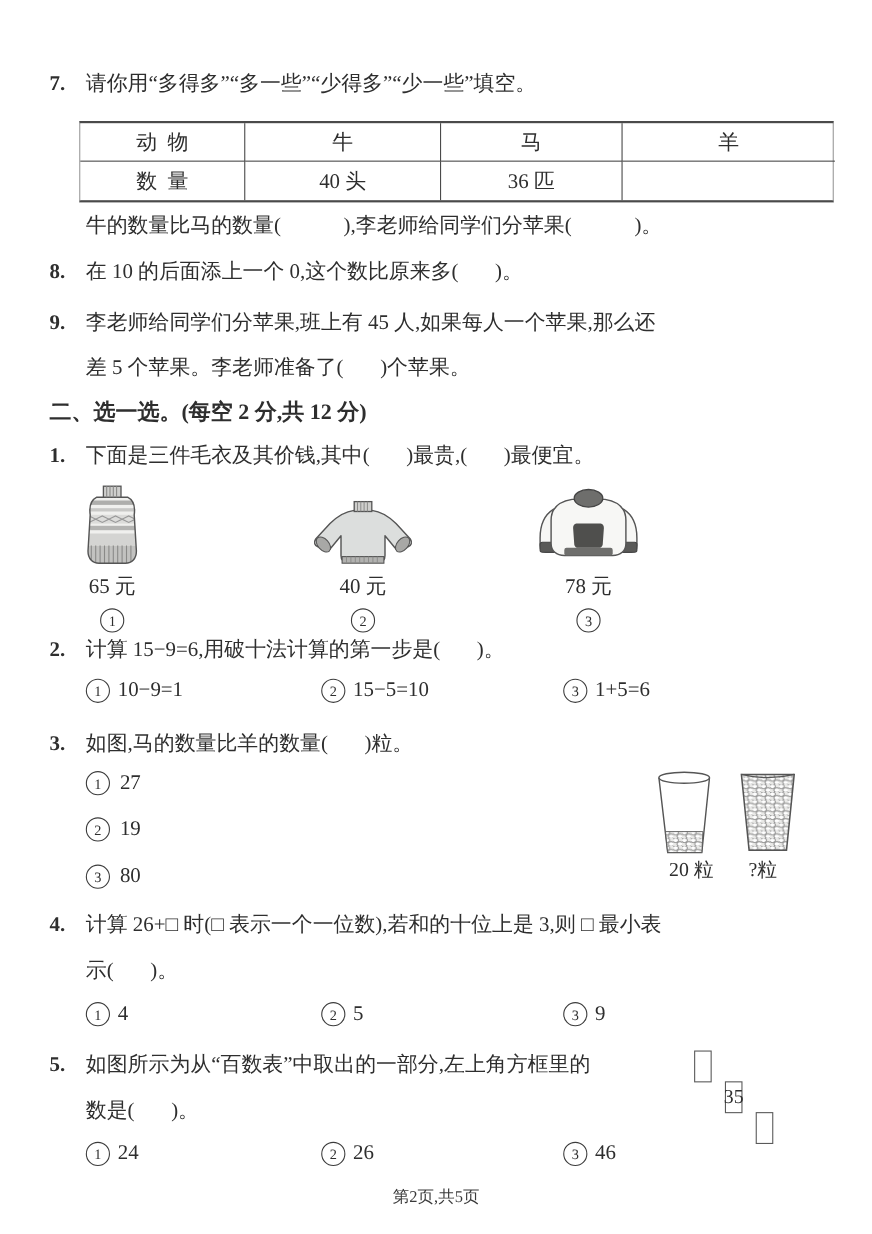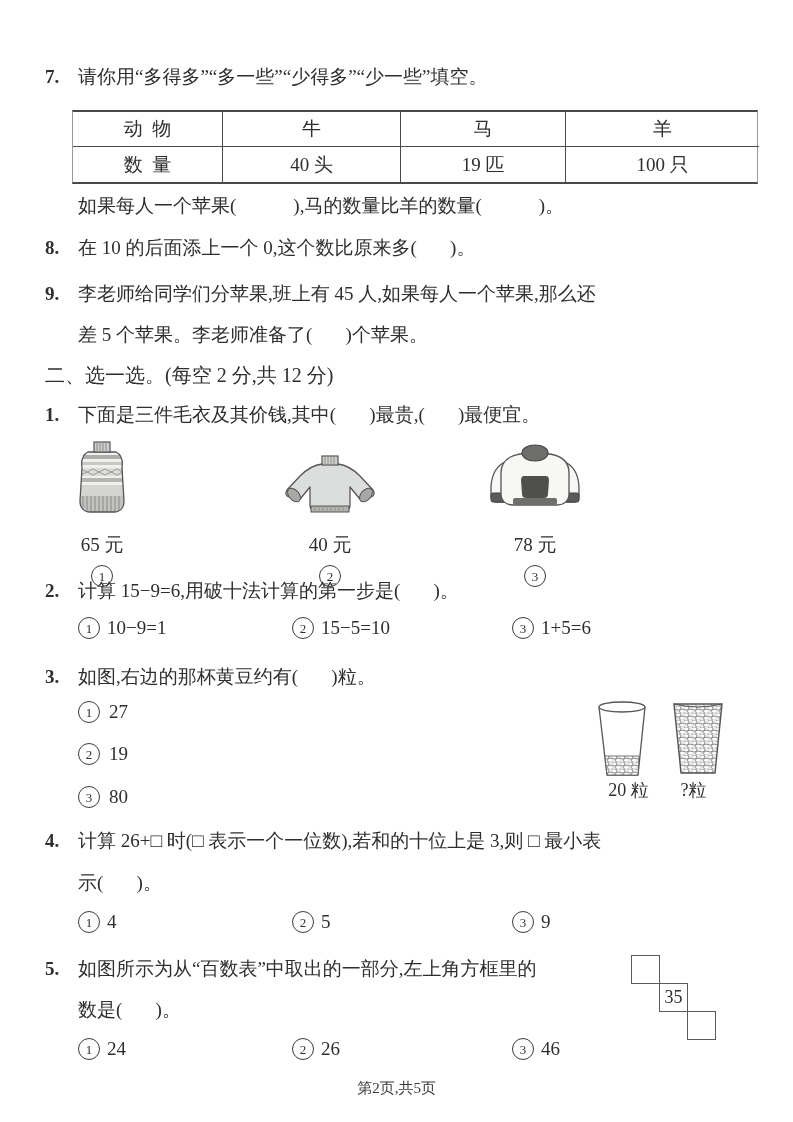--- a/index.html
+++ b/index.html
@@ -3,21 +3,21 @@
 <meta charset="utf-8">
 <style>
   html,body{margin:0;padding:0;background:#ffffff;}
   .page{position:relative;width:793px;height:1122px;background:#fff;overflow:hidden;
         font-family:"Liberation Serif","DejaVu Serif",serif;color:#2e2e2e;}
   .line{position:absolute;left:45px;font-size:19px;line-height:26px;display:flex;}
   .line .qnum{font-weight:bold;width:33px;flex:0 0 33px;}
   .line.cont{left:78px;}
   .t{white-space:pre-wrap;}
   .bold{font-weight:normal;}
-  .section{position:absolute;left:45px;font-size:20px;font-weight:normal;line-height:26px;white-space:pre-wrap;}
+  .section{position:absolute;left:45px;font-size:20px;font-weight:bold;line-height:26px;white-space:pre-wrap;}
 
   
   .tbl{position:absolute;left:72px;top:110px;width:686px;display:grid;
        grid-template-columns:150px 178px 165px 193px;
        border-top:2.5px solid #4a4a4a;border-bottom:2.5px solid #4a4a4a;
        border-left:1px solid #9a9a9a;border-right:1px solid #9a9a9a;box-sizing:border-box;}
   .cell{height:35px;display:flex;align-items:center;justify-content:center;
         font-size:19px;border-right:1.5px solid #4a4a4a;white-space:pre-wrap;box-sizing:border-box;}
   .cell.lastc{border-right:none;}
   .cell.r1{border-bottom:1.5px solid #4a4a4a;}
@@ -28,31 +28,31 @@
   .optrow{position:absolute;left:78px;width:660px;height:26px;font-size:19px;}
   .opt{position:absolute;top:0;display:flex;align-items:center;gap:7px;white-space:pre;}
   .opt.o1{left:0;} .opt.o2{left:214px;} .opt.o3{left:434px;}
   .voptrow{position:absolute;left:78px;height:26px;font-size:19px;}
   .vopt{display:flex;align-items:center;gap:9px;}
 
   
   .swcol{position:absolute;top:441px;text-align:center;}
   .swcol.s1{left:58px;width:88px;} .swcol.s2{left:281px;width:98px;} .swcol.s3{left:485px;width:100px;}
   .swfig{height:76px;display:flex;align-items:flex-end;justify-content:center;}
-  .price{font-size:19px;margin-top:15px;}
+  .price{font-size:19px;margin-top:3px;}
   .swnum{margin-top:7px;display:flex;justify-content:center;}
 
   
   .cups{position:absolute;left:596px;top:699px;width:130px;}
   .cuplabels{position:absolute;left:596px;top:778px;width:130px;font-size:18px;display:flex;}
   .cuplabels .cl{width:65px;text-align:center;white-space:pre;}
 
   
   .stair{position:absolute;left:631px;top:955px;width:90px;height:90px;}
-  .sq{position:absolute;width:29px;height:29px;border:1.2px solid #5a5a5a;background:#fff;
+  .sq{position:absolute;width:16px;height:29px;border:1.2px solid #5a5a5a;background:#fff;
       display:flex;align-items:center;justify-content:center;font-size:18px;box-sizing:border-box;}
   .sq.a{left:0;top:0;} .sq.b{left:28px;top:28px;} .sq.c{left:56px;top:56px;}
 
   .footer{position:absolute;left:0;top:1079px;width:100%;text-align:center;font-size:15px;color:#3a3a3a;}
 </style>
 </head>
 <body>
 
 <div class="page">
 
@@ -61,26 +61,25 @@
     <span class="t">请你用“多得多”“多一些”“少得多”“少一些”填空。</span>
   </div>
 
   <div class="tbl">
     <div class="cell r1 bold">动  物</div>
     <div class="cell r1">牛</div>
     <div class="cell r1">马</div>
     <div class="cell r1 lastc">羊</div>
     <div class="cell bold">数  量</div>
     <div class="cell">40 头</div>
-    <div class="cell">19 匹</div>
-    <div class="cell lastc">100 只</div>
+    <div class="cell">36 匹</div>
   </div>
 
   <div class="line cont" style="top:193px">
-    <span class="t">如果每人一个苹果(            ),马的数量比羊的数量(            )。</span>
+    <span class="t">牛的数量比马的数量(            ),李老师给同学们分苹果(            )。</span>
   </div>
 
   <div class="line" style="top:235px">
     <span class="qnum">8.</span>
     <span class="t">在 10 的后面添上一个 0,这个数比原来多(       )。</span>
   </div>
 
   <div class="line" style="top:281px">
     <span class="qnum">9.</span>
     <span class="t">李老师给同学们分苹果,班上有 45 人,如果每人一个苹果,那么还</span>
@@ -169,21 +168,21 @@
     <span class="t">计算 15−9=6,用破十法计算的第一步是(       )。</span>
   </div>
   <div class="optrow" style="top:617px">
     <span class="opt o1"><span class="circ">1</span><span class="t">10−9=1</span></span>
     <span class="opt o2"><span class="circ">2</span><span class="t">15−5=10</span></span>
     <span class="opt o3"><span class="circ">3</span><span class="t">1+5=6</span></span>
   </div>
 
   <div class="line" style="top:664px">
     <span class="qnum">3.</span>
-    <span class="t">如图,右边的那杯黄豆约有(       )粒。</span>
+    <span class="t">如图,马的数量比羊的数量(       )粒。</span>
   </div>
   <div class="voptrow" style="top:701px">
     <span class="vopt">
         <span class="circ">1</span>
         <span class="t">27</span>
       </span>
   </div>
   <div class="voptrow" style="top:743px">
     <span class="vopt">
         <span class="circ">2</span>

